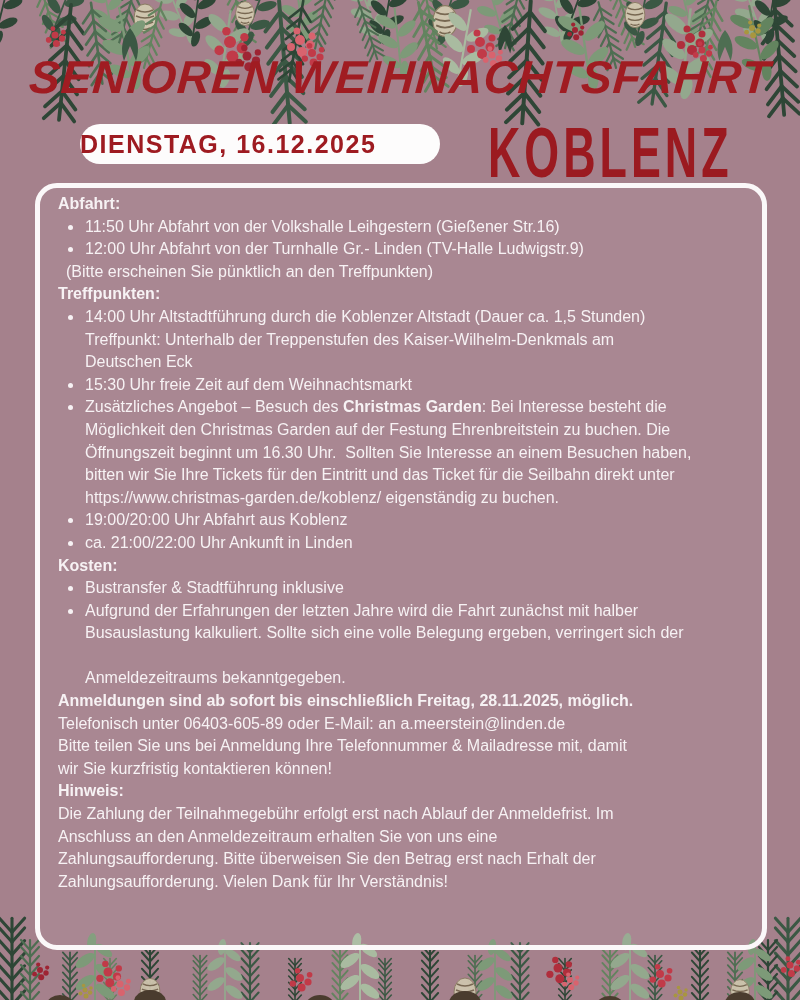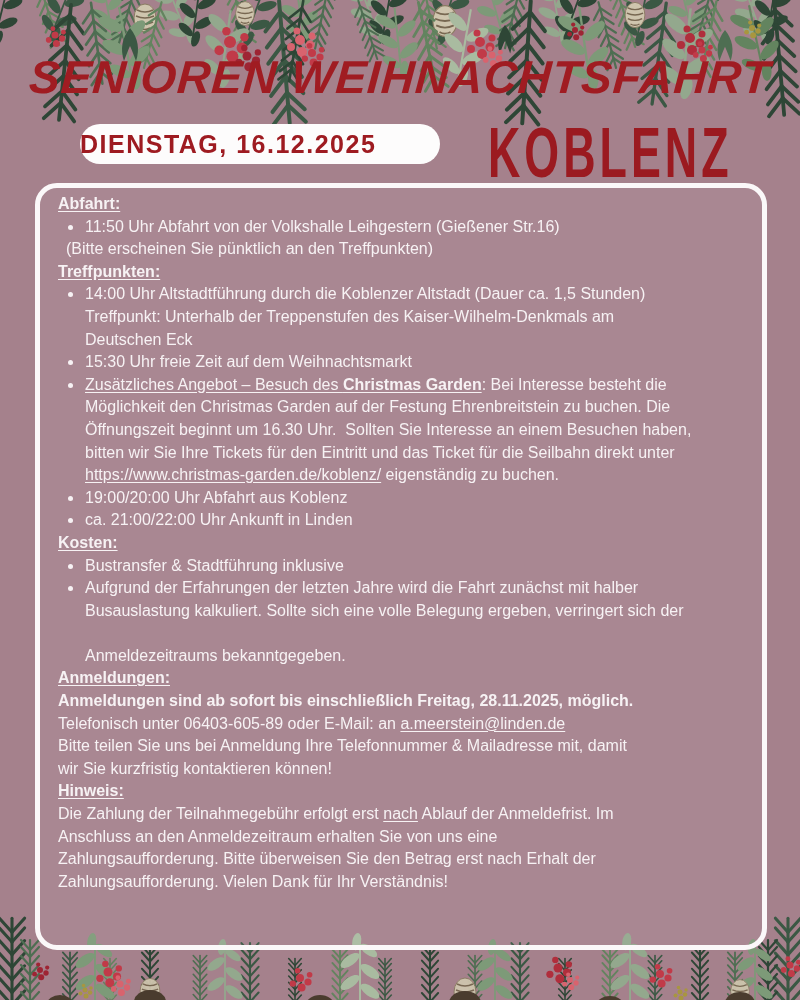--- a/index.html
+++ b/index.html
@@ -32,31 +32,31 @@
     transform:scale(0.8,1.25); transform-origin:left top; white-space:nowrap;
   }
 
   .content-box {
     position:absolute; left:35px; top:183px; width:732px; height:767px;
     box-sizing:border-box; border:5px solid #fbf8f9; border-radius:22px;
     background:rgba(255,255,255,0.055); z-index:2;
     padding:5px 12px 6px 18px;
     color:#f7f2f4; font-size:16px; line-height:22.6px;
   }
-  .heading span { font-weight:700; text-decoration:underline; text-underline-offset:2px; }
+  .heading span { font-weight:700; text-underline-offset:2px; }
   .item { position:relative; }
   .item .txt { display:block; }
   .item.bullet { padding-left:27px; }
   .item.bullet .dot {
     position:absolute; left:10px; top:9px; width:5px; height:5px;
     border-radius:50%; background:#f7f2f4;
   }
   .item.note { padding-left:8px; }
   .b { font-weight:700;margin-top:48px; }
-  .u { text-decoration:underline; text-underline-offset:2px; }
+  .u { text-underline-offset:2px; }
   .lnk { color:#f7f2f4; cursor:pointer; }
 </style>
 </head>
 <body>
 
 <div class="page">
 
   <svg class="garland top" viewBox="0 0 800 160" aria-hidden="true">
     <defs>
       <g id="np" stroke-linecap="round">
@@ -182,20 +182,24 @@
 
   <div class="city">KOBLENZ</div>
 
   <div class="content-box" id="sections-root">
       <div class="section">
         <div class="heading"><span>Abfahrt:</span></div>
         <div class="item bullet">
           <span class="dot"></span>
           <span class="txt"><span>11:50 Uhr Abfahrt von der Volkshalle Leihgestern (Gießener Str.16)</span></span>
         </div>
+        <div class="item bullet">
+          <span class="dot"></span>
+          <span class="txt"><span>12:00 Uhr Abfahrt von der Turnhalle Gr.- Linden (TV-Halle Ludwigstr.9)</span></span>
+        </div>
         <div class="item note">
           <span class="txt"><span>(Bitte erscheinen Sie pünktlich an den Treffpunkten)</span></span>
         </div>
       </div>
       <div class="section">
         <div class="heading"><span>Treffpunkten:</span></div>
         <div class="item bullet">
           <span class="dot"></span>
           <span class="txt"><span>14:00 Uhr Altstadtführung durch die Koblenzer Altstadt (Dauer ca. 1,5 Stunden)</span><br><span>Treffpunkt: Unterhalb der Treppenstufen des Kaiser-Wilhelm-Denkmals am</span><br><span>Deutschen Eck</span></span>
         </div>
@@ -221,21 +225,20 @@
         <div class="item bullet">
           <span class="dot"></span>
           <span class="txt"><span>Bustransfer &amp; Stadtführung inklusive</span></span>
         </div>
         <div class="item bullet">
           <span class="dot"></span>
           <span class="txt"><span>Aufgrund der Erfahrungen der letzten Jahre wird die Fahrt zunächst mit halber</span><br><span>Busauslastung kalkuliert. Sollte sich eine volle Belegung ergeben, verringert sich der</span><br><br><span>Anmeldezeitraums bekanntgegeben.</span></span>
         </div>
       </div>
       <div class="section">
-        <div class="heading"><span>Anmeldungen:</span></div>
         <div class="item para">
           <span class="txt"><span class="b">Anmeldungen sind ab sofort bis einschließlich Freitag, 28.11.2025, möglich.</span></span>
         </div>
         <div class="item para">
           <span class="txt"><span>Telefonisch unter 06403-605-89 oder E-Mail: an </span><span class="u lnk">a.meerstein@linden.de</span></span>
         </div>
         <div class="item para">
           <span class="txt"><span>Bitte teilen Sie uns bei Anmeldung Ihre Telefonnummer &amp; Mailadresse mit, damit</span><br><span>wir Sie kurzfristig kontaktieren können!</span></span>
         </div>
       </div>

